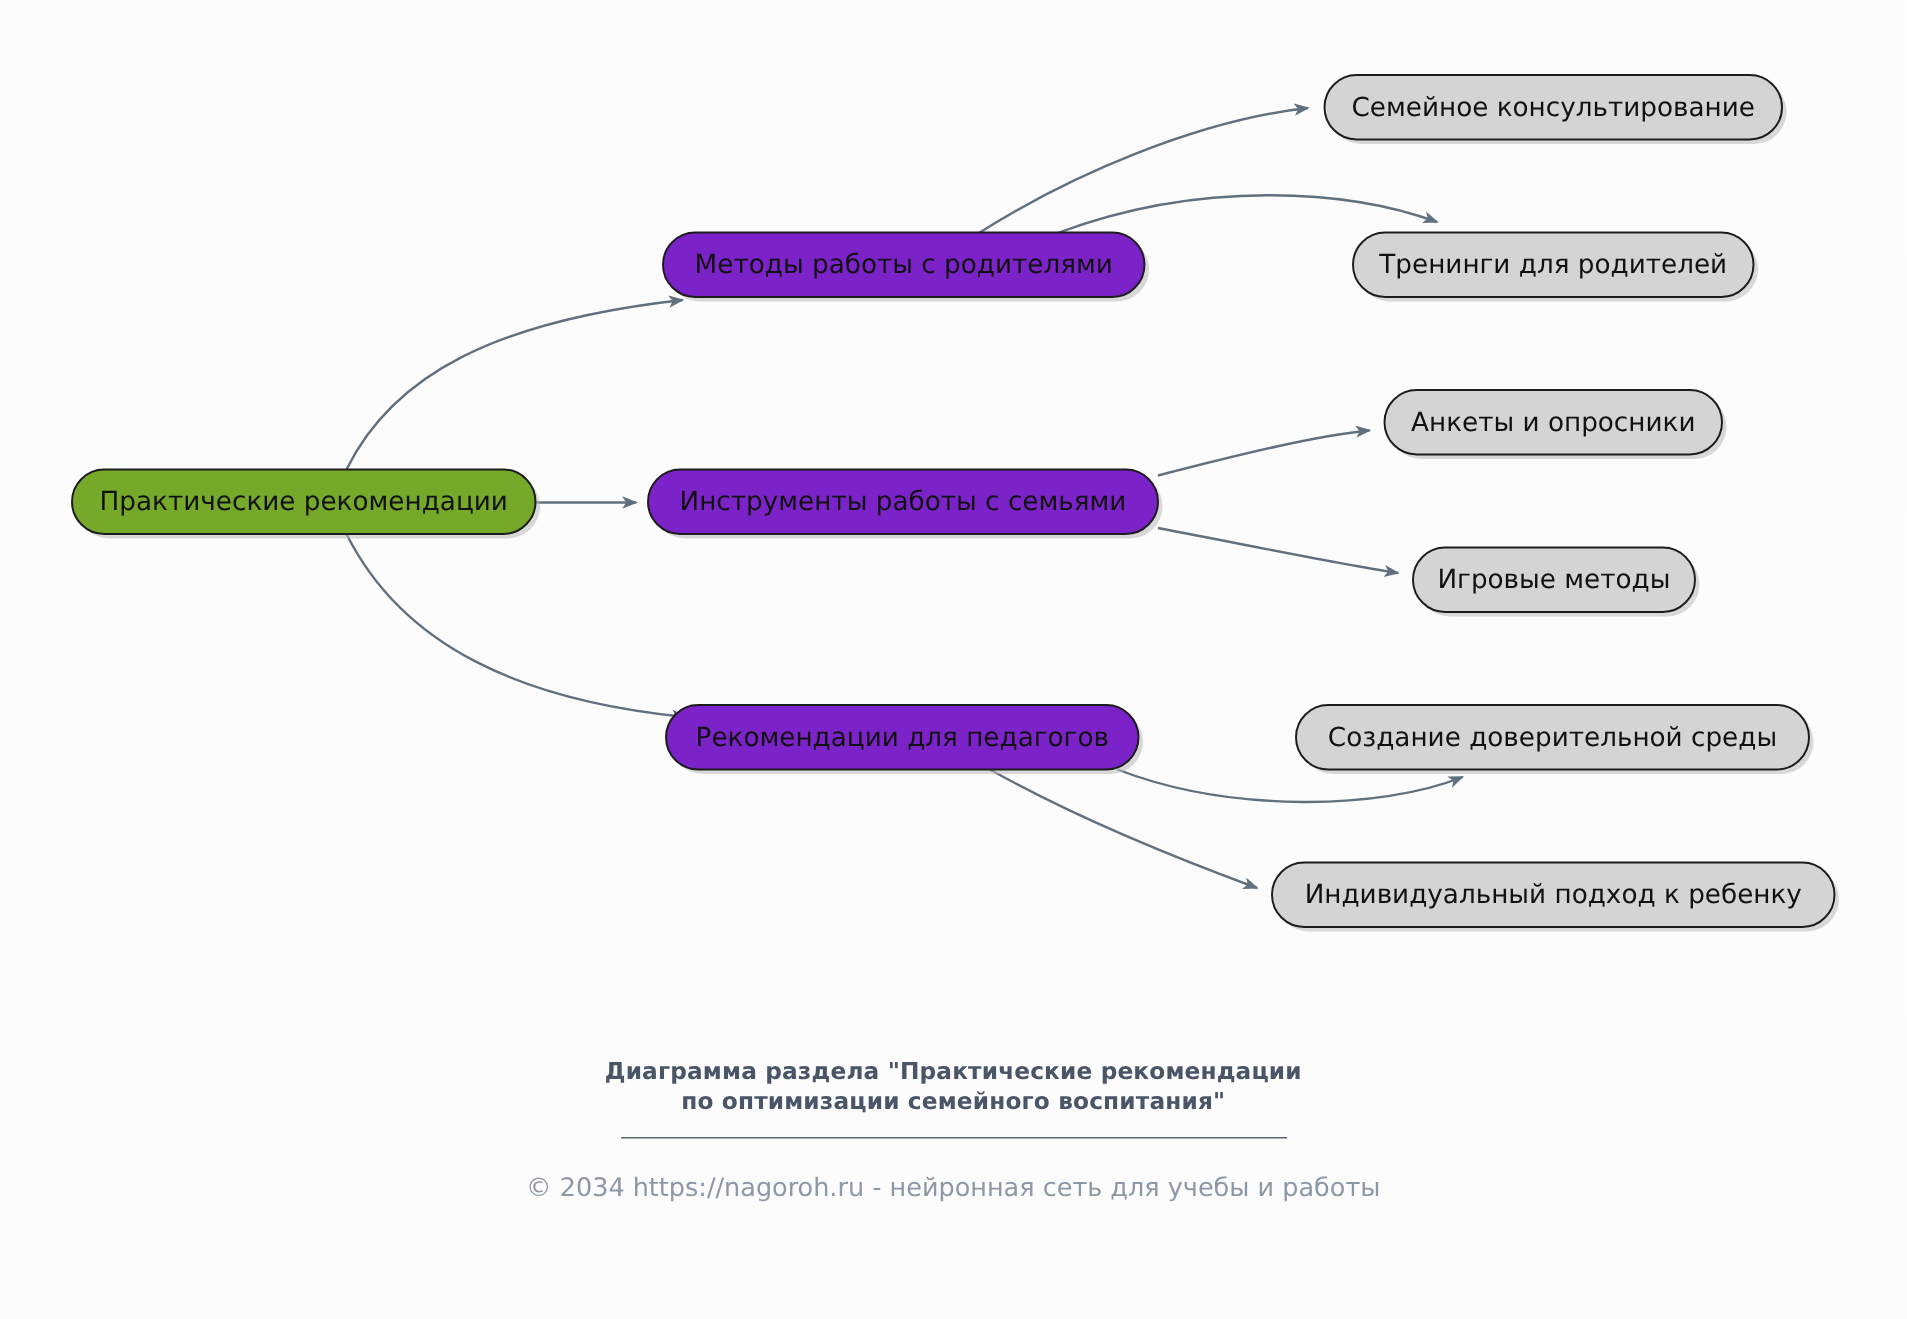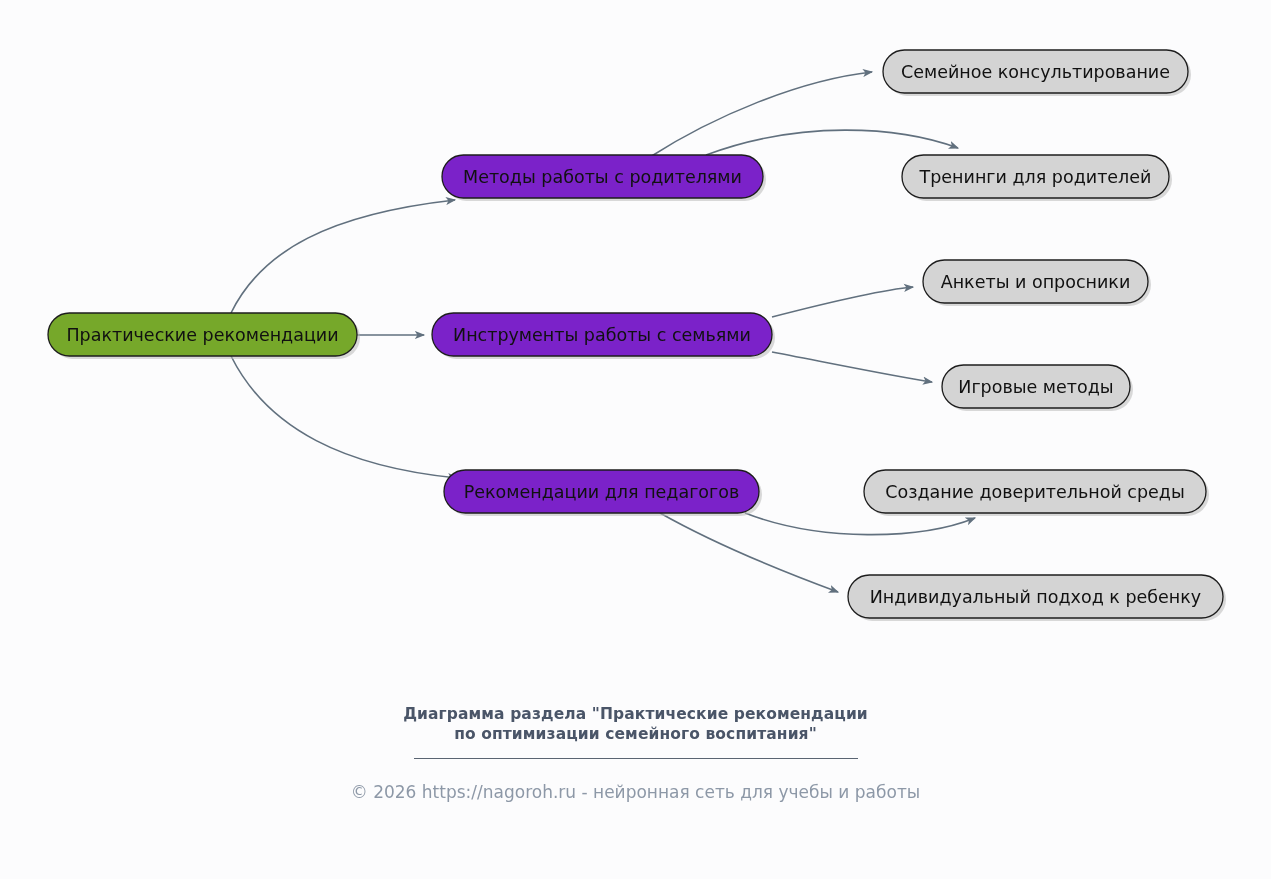--- a/index.html
+++ b/index.html
@@ -161,14 +161,14 @@
         </g>
       </g>
   </svg>
 
   <div class="caption-block">
     <div class="caption-line">Диаграмма раздела "Практические рекомендации</div>
     <div class="caption-line">по оптимизации семейного воспитания"</div>
     <div class="caption-rule"></div>
   </div>
 
-  <div class="footer-line">© 2026 https://nagoroh.ru - нейронная сеть для учебы и работы</div>
+  <div class="footer-line">© 2034 https://nagoroh.ru - нейронная сеть для учебы и работы</div>
 </div>
 
 </body></html>

